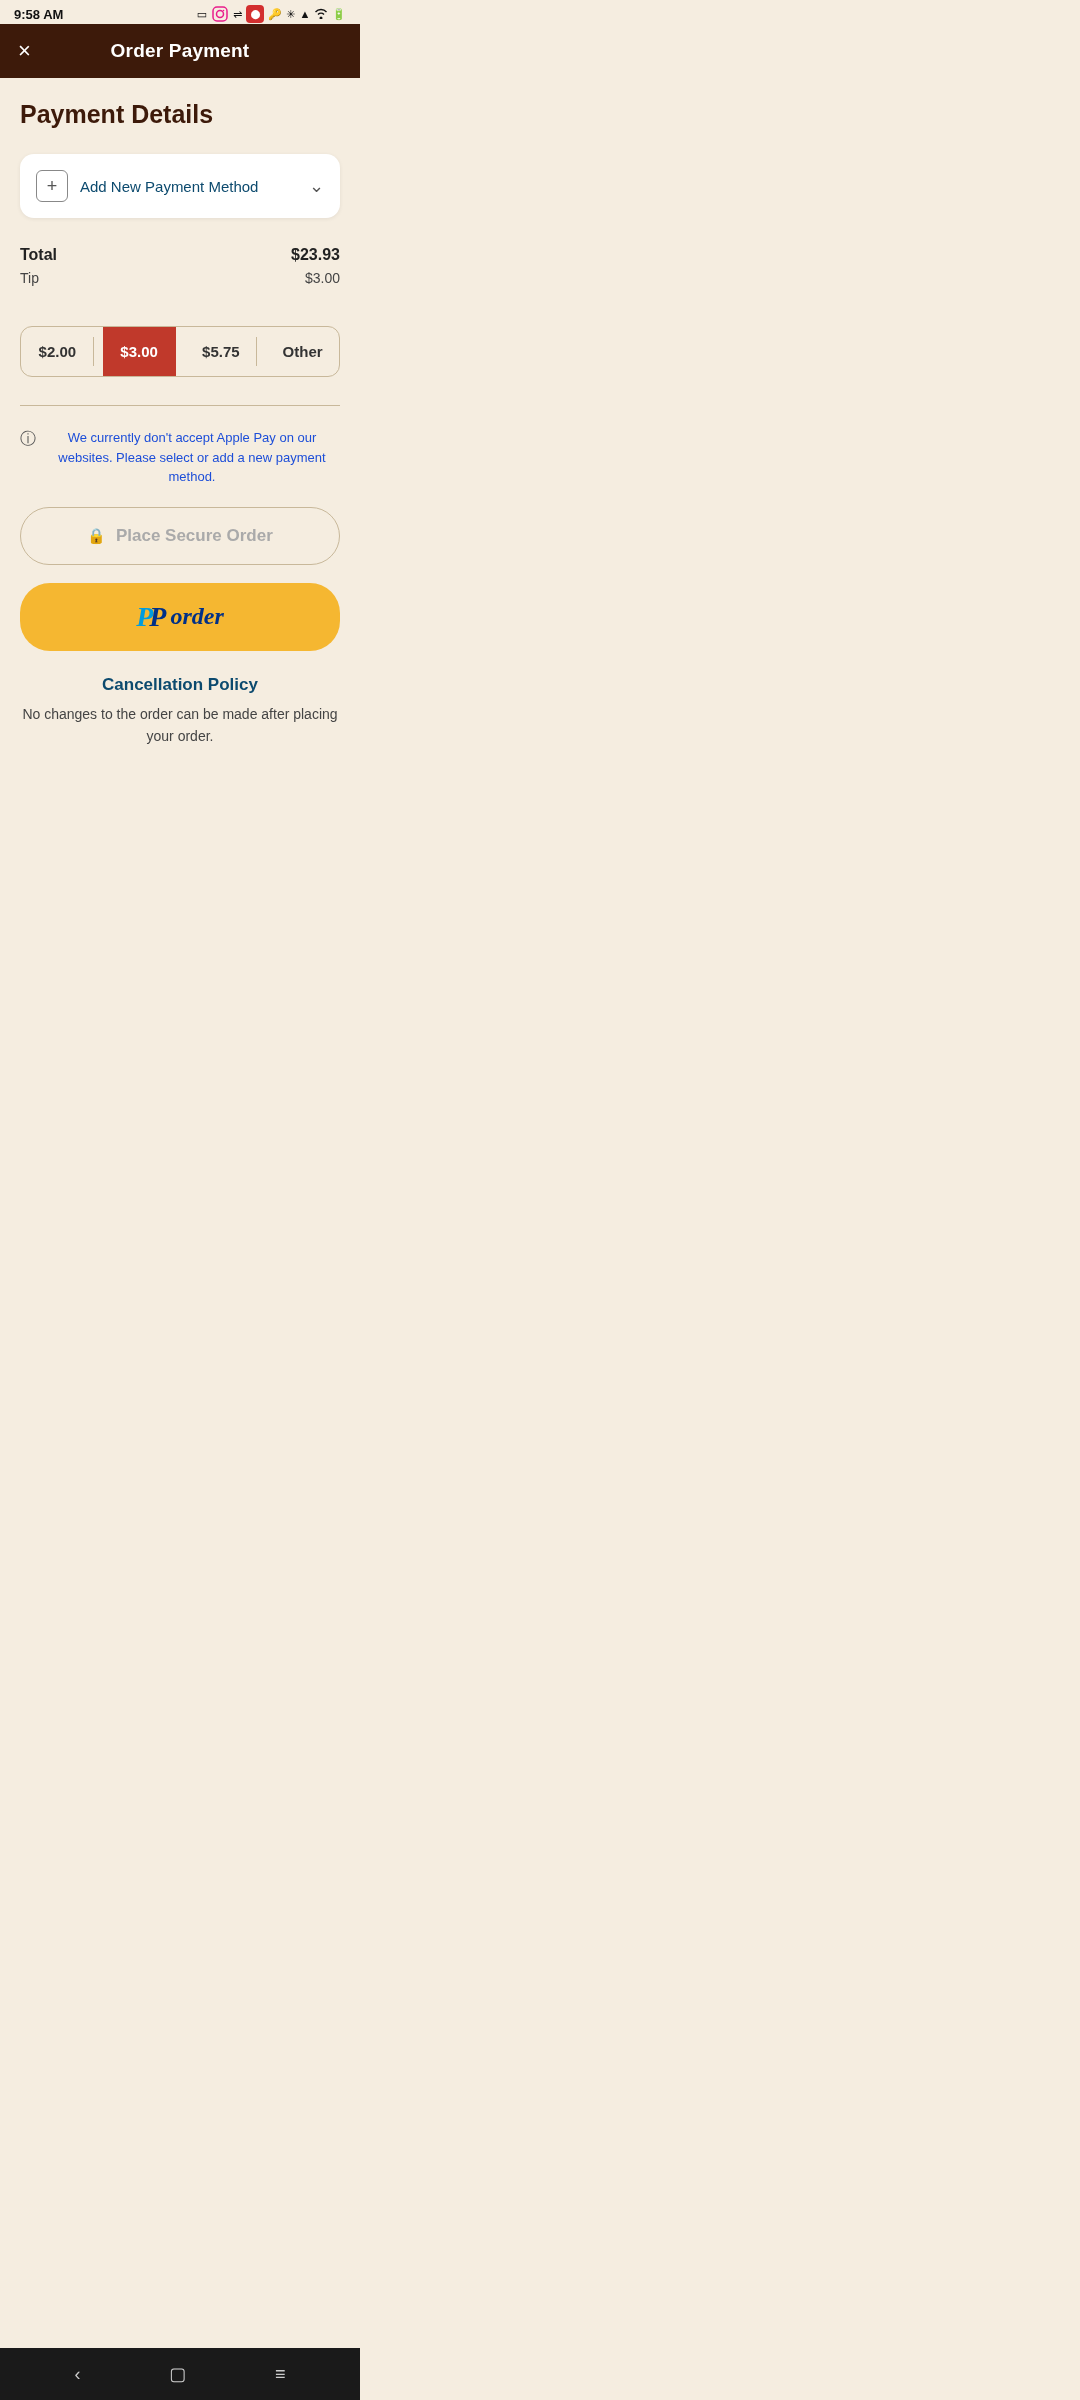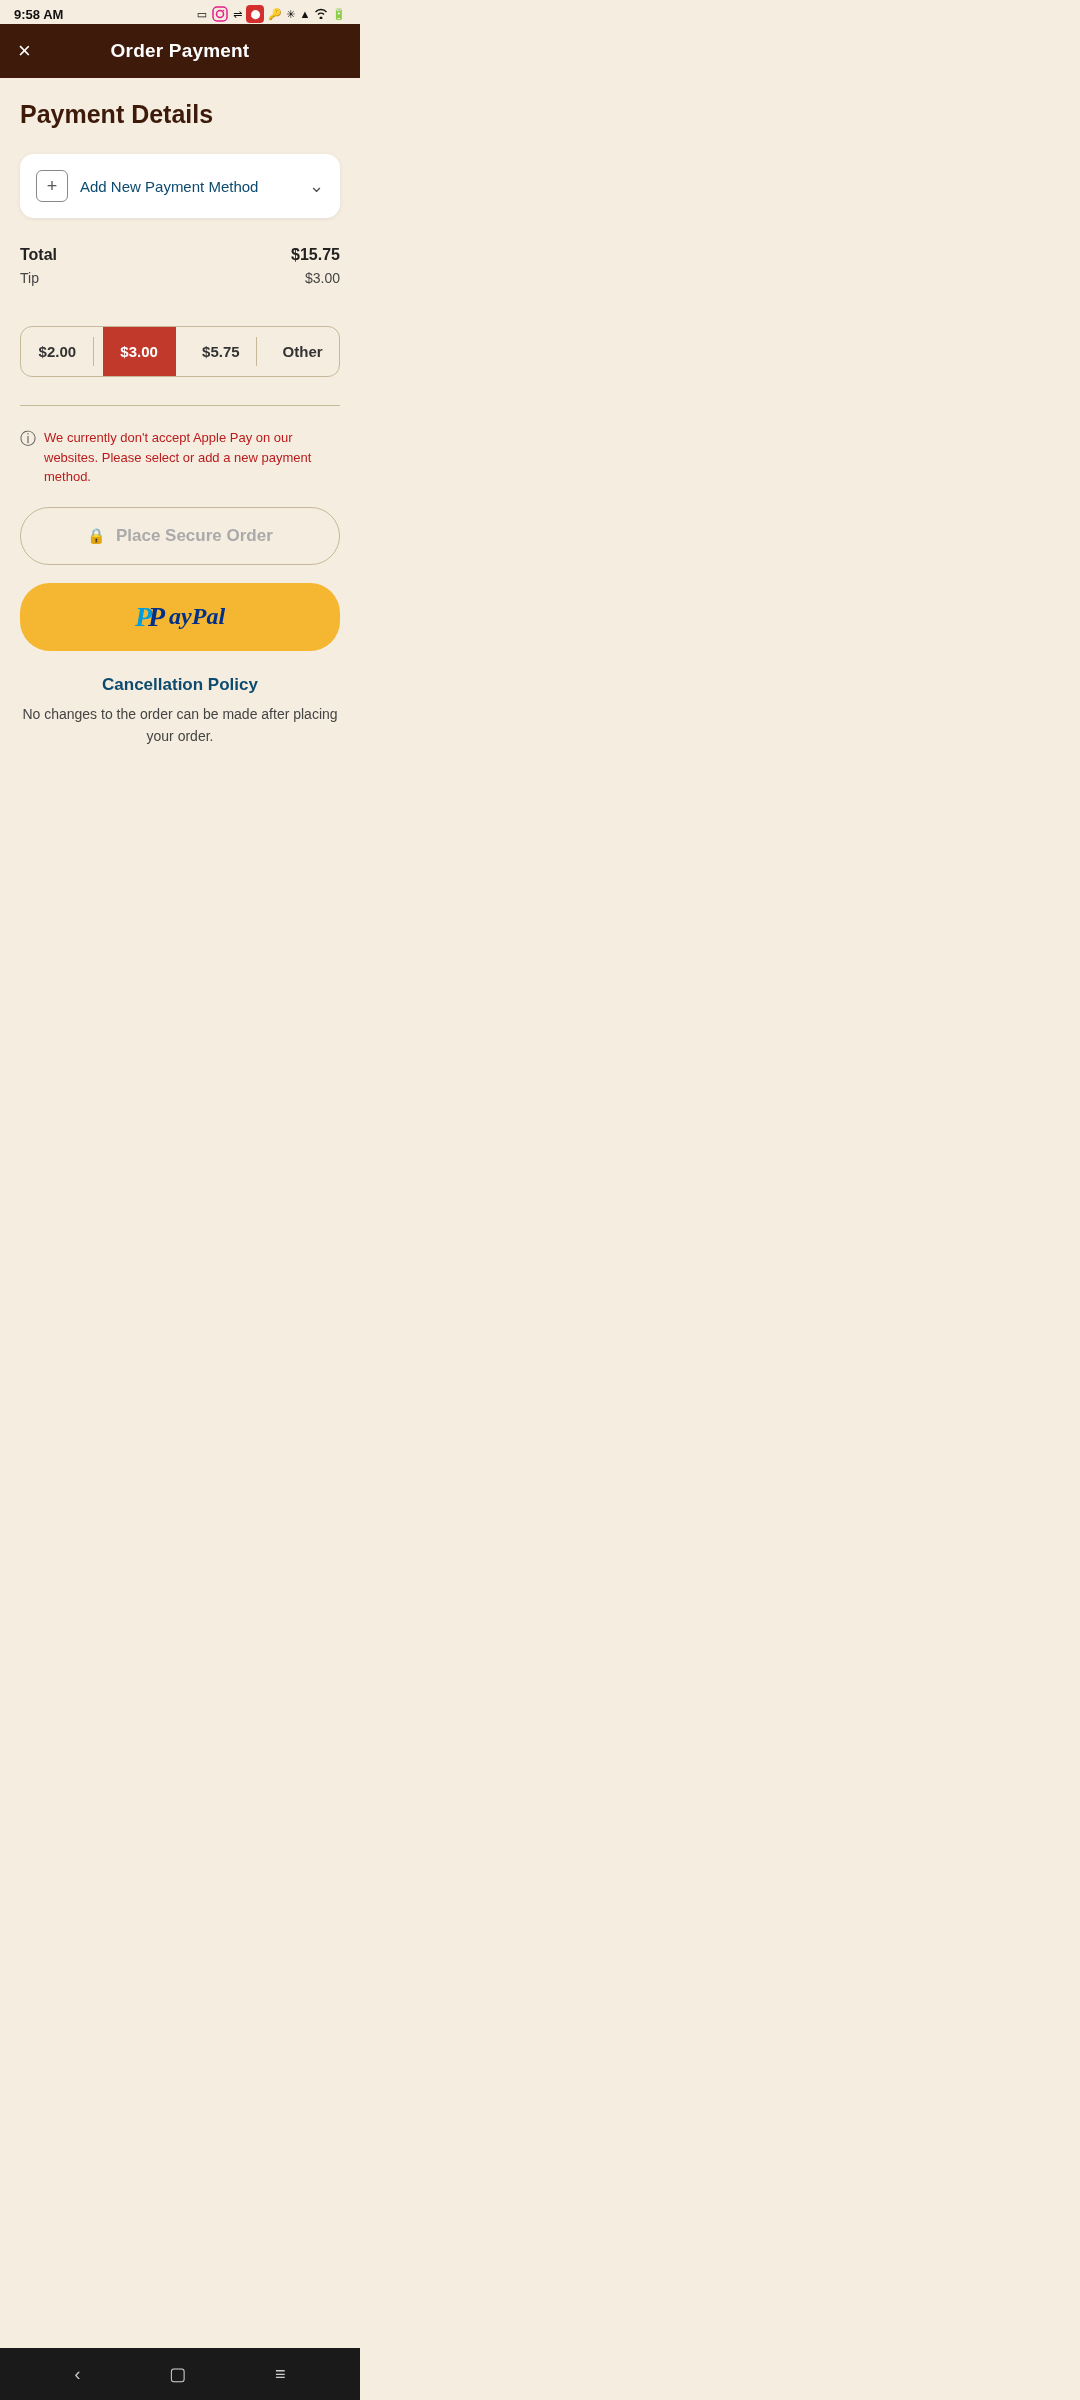--- a/index.html
+++ b/index.html
@@ -225,22 +225,23 @@
 
     .notice-icon {
       font-size: 16px;
       color: #555;
       margin-top: 1px;
       flex-shrink: 0;
     }
 
     .notice-text {
       font-size: 13px;
-      color: #b91c1c;
+      color: #1d4ed8;
       line-height: 1.5;
+      text-align: center;
     }
 
     
     .place-order-btn {
       width: 100%;
       border: 1.5px solid #c8b89a;
       border-radius: 30px;
       background: transparent;
       padding: 18px;
       display: flex;
@@ -372,21 +373,21 @@
     <div class="payment-method-left">
       <div class="plus-icon-box">+</div>
       <span class="add-payment-text">Add New Payment Method</span>
     </div>
     <span class="chevron-down">⌄</span>
   </div>
 
   <div class="total-section">
     <div class="total-row">
       <span class="total-label">Total</span>
-      <span class="total-amount">$15.75</span>
+      <span class="total-amount">$23.93</span>
     </div>
     <div class="total-row">
       <span class="tip-label">Tip</span>
       <span class="tip-amount">$3.00</span>
     </div>
   </div>
 
   <div class="tip-options">
     <button class="tip-option">
       <span>$2.00</span>
@@ -411,21 +412,21 @@
 
   <button class="place-order-btn">
     <span class="lock-icon">🔒</span>
     <span>Place Secure Order</span>
   </button>
 
   <button class="paypal-btn">
     <div class="paypal-logo">
       <span class="paypal-p" style="color:#009cde;font-size:28px;font-weight:900;font-style:italic;font-family:Georgia,serif;">P</span>
       <span class="paypal-p2" style="color:#003087;font-size:28px;font-weight:900;font-style:italic;font-family:Georgia,serif;margin-left:-4px;">P</span>
-      <span style="font-size:24px;font-weight:700;color:#003087;font-style:italic;font-family:Georgia,serif;margin-left:4px;">ayPal</span>
+      <span style="font-size:24px;font-weight:700;color:#003087;font-style:italic;font-family:Georgia,serif;margin-left:4px;">order</span>
     </div>
   </button>
 
   <div class="cancellation-policy">
     <div class="policy-title">Cancellation Policy</div>
     <div class="policy-text">No changes to the order can be made after placing your order.</div>
   </div>
 
 </div>
 

